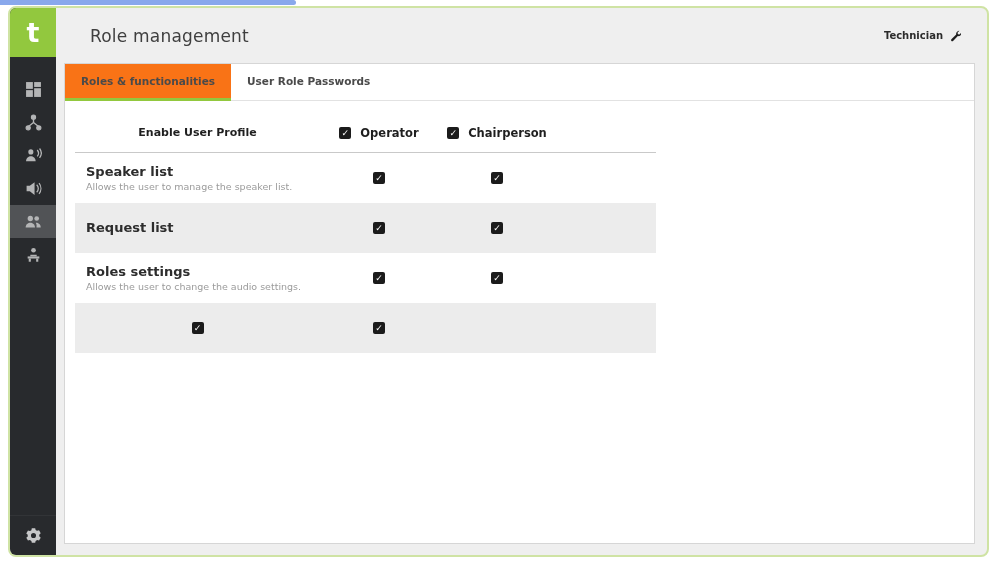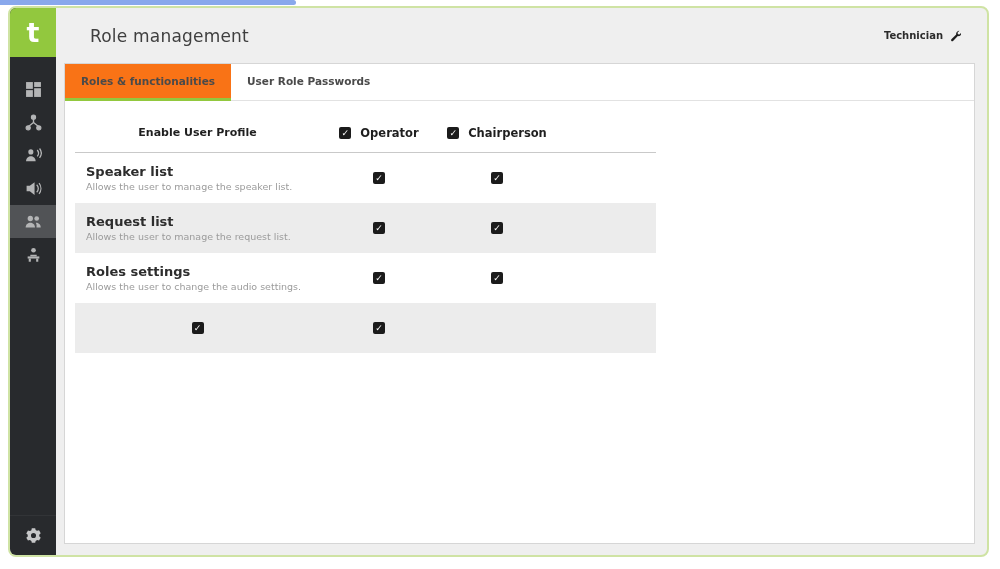--- a/index.html
+++ b/index.html
@@ -200,21 +200,20 @@
     <div class="cell-check">
                   <span class="checkbox checked"></span>
                 </div>
     <div class="cell-check">
                   <span class="checkbox checked"></span>
                 </div>
   </div>
               <div class="trow">
     <div class="cell-info">
       <div class="row-title">Request list</div>
-      <div class="row-desc">Allows the user to manage the request list.</div>
     </div>
     <div class="cell-check">
                   <span class="checkbox checked"></span>
                 </div>
     <div class="cell-check">
                   <span class="checkbox checked"></span>
                 </div>
   </div>
               <div class="trow">
     <div class="cell-info">

